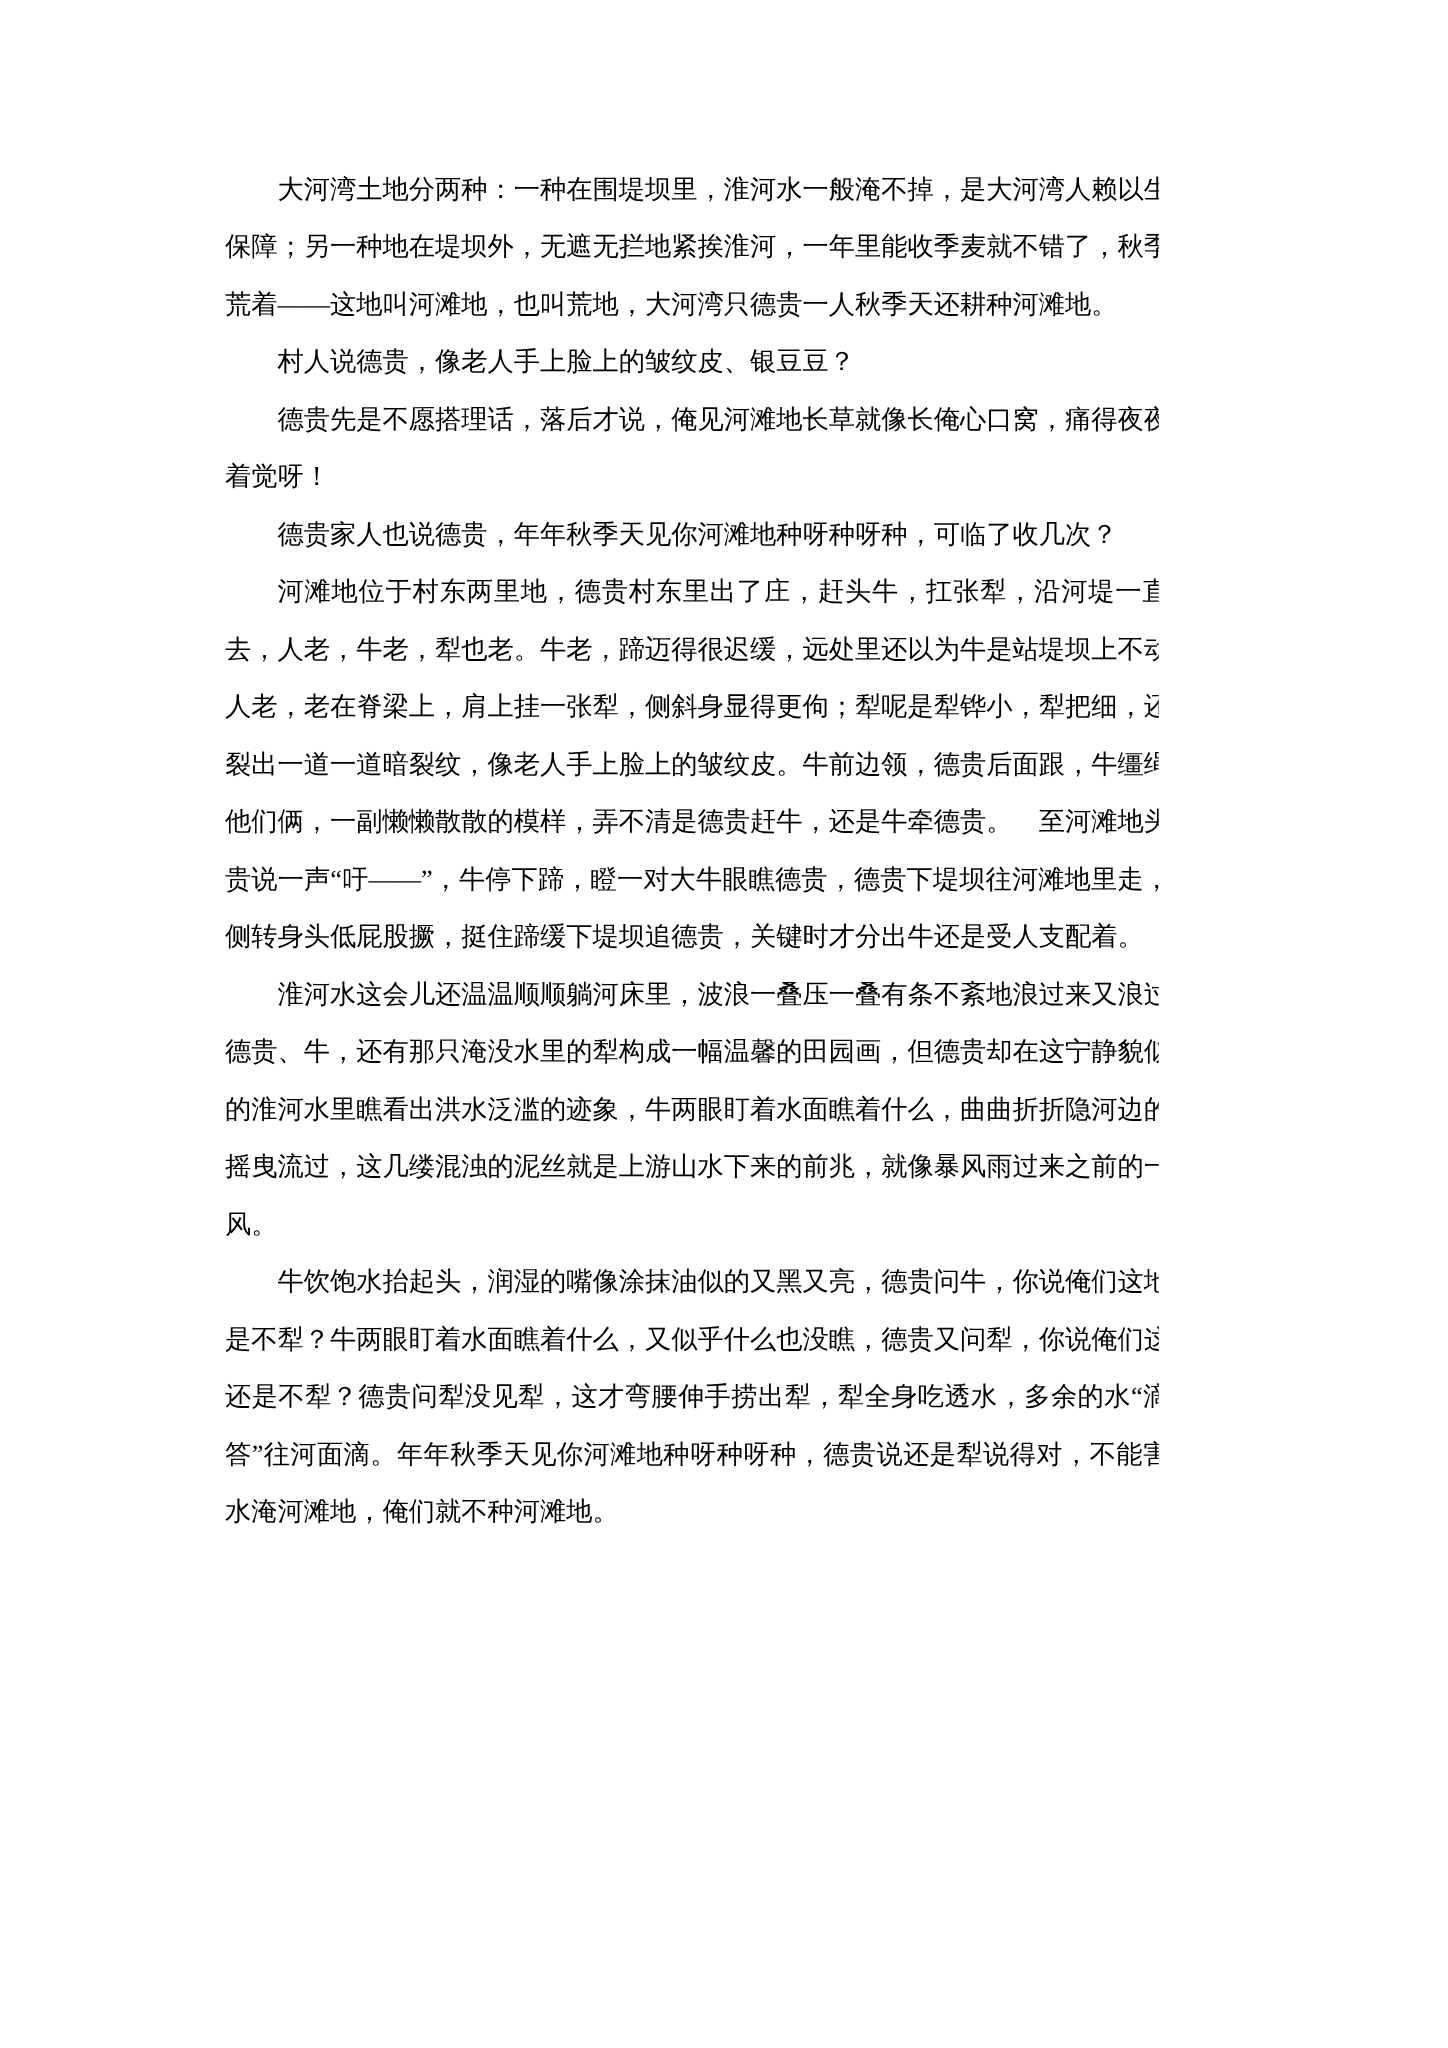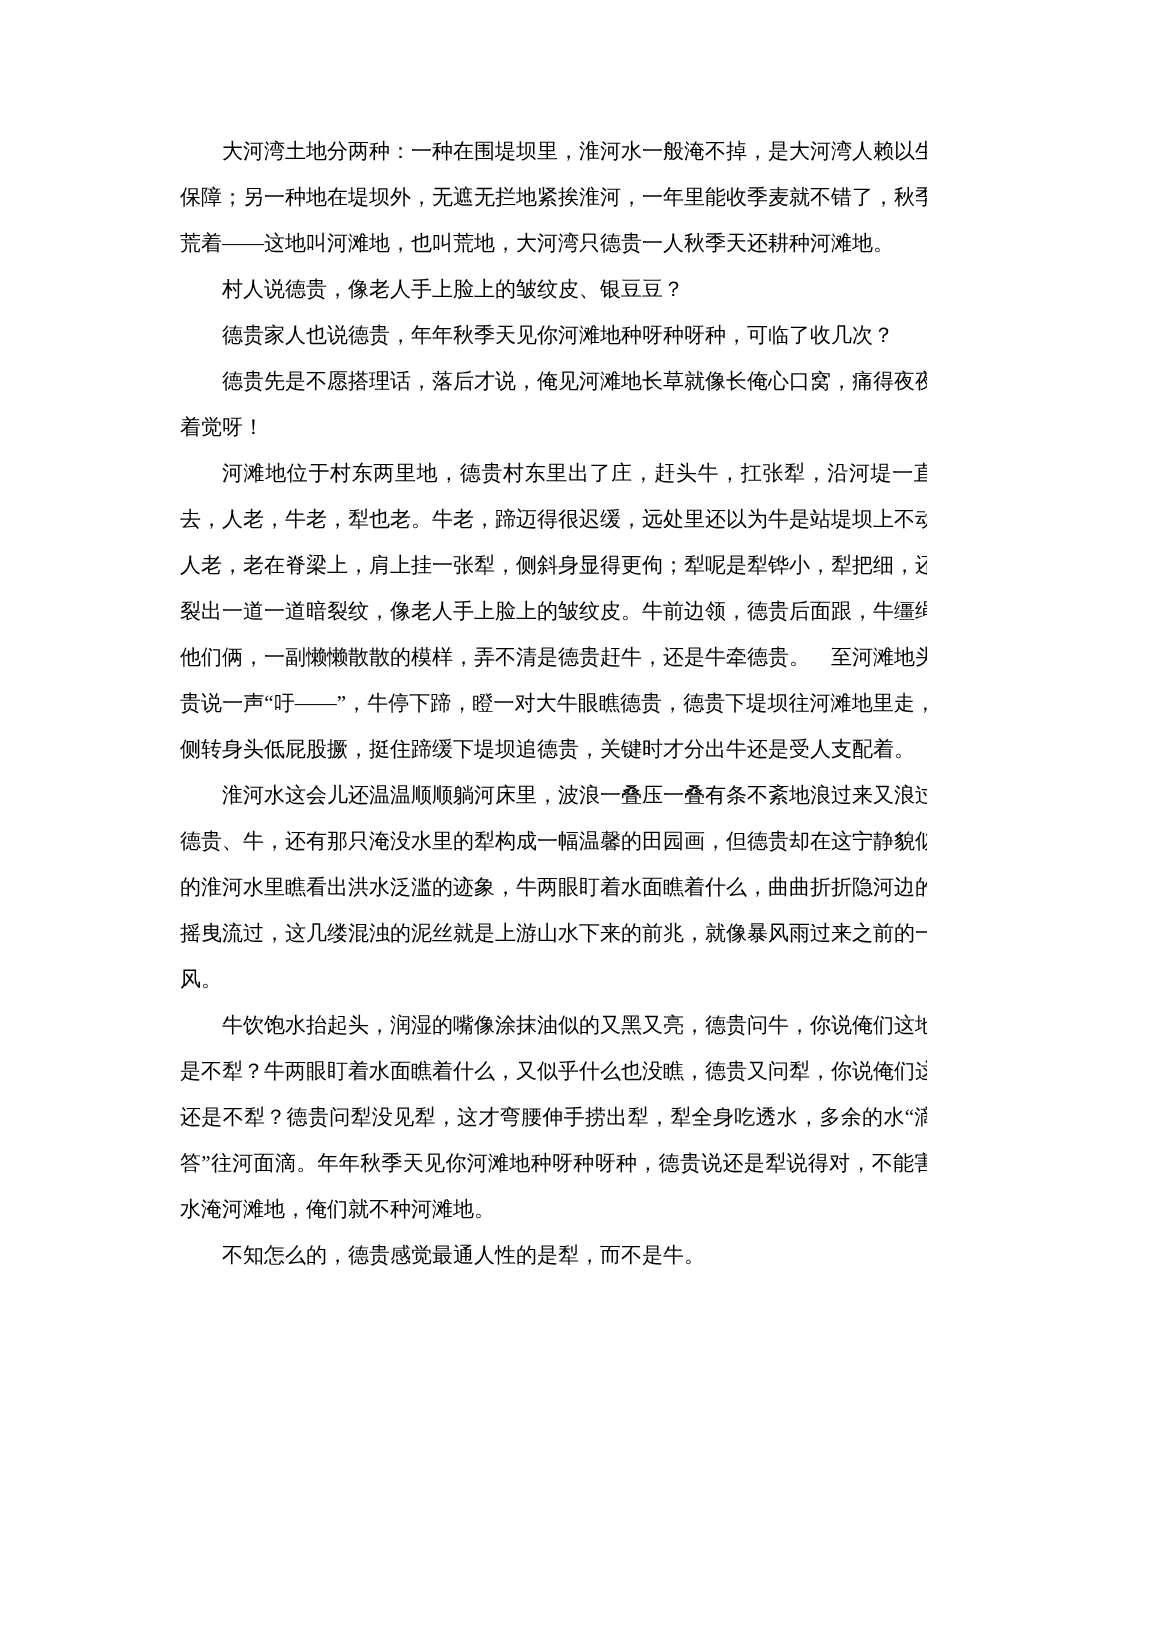--- a/index.html
+++ b/index.html
@@ -41,20 +41,19 @@
     text-underline-offset: 6px;
   }
 </style>
 </head>
 <body>
 
 <div class="page">
   <div class="doc-body">
       <p class="para"><span class="seg">大河湾土地分两种：一种在围堤坝里，淮河水一般淹不掉，是大河湾人赖以生存的保障；另一种地在堤坝外，无遮无拦地紧挨淮河，一年里能收季麦就不错了，秋季天都荒着——这地叫河滩地，也叫荒地，大河湾只德贵一人秋季天还耕种河滩地。</span></p>
       <p class="para"><span class="seg">村人说德贵，像老人手上脸上的皱纹皮、银豆豆？</span></p>
+      <p class="para"><span class="seg">德贵先是不愿搭理话，落后才说，俺见河滩地长草就像长俺心口窝，痛得夜夜睡不着觉呀！</span></p>
       <p class="para"><span class="seg">德贵家人也说德贵，年年秋季天见你河滩地种呀种呀种，可临了收几次？</span></p>
-      <p class="para"><span class="seg">德贵先是不愿搭理话，落后才说，俺见河滩地长草就像长俺心口窝，痛得夜夜睡不着觉呀！</span></p>
       <p class="para"><span class="seg">河滩地位于村东两里地，德贵村东里出了庄，赶头牛，扛张犁，沿河堤一直往东去，</span><span class="seg underline">人老，牛老，犁也老。牛老，蹄迈得很迟缓，远处里还以为牛是站堤坝上不动弹；人老，老在脊梁上，肩上挂一张犁，侧斜身显得更佝；犁呢是犁铧小，犁把细，还满身裂出一道一道暗裂纹，像老人手上脸上的皱纹皮。牛前边领，德贵后面跟，牛缰绳牵连他们俩，一副懒懒散散的模样，弄不清是德贵赶牛，还是牛牵德贵。　</span><span class="seg">至河滩地头，德贵说一声“吁——”，牛停下蹄，瞪一对大牛眼瞧德贵，德贵下堤坝往河滩地里走，牛也侧转身头低屁股撅，挺住蹄缓下堤坝追德贵，关键时才分出牛还是受人支配着。</span></p>
       <p class="para"><span class="seg">淮河水这会儿还温温顺顺躺河床里，波浪一叠压一叠有条不紊地浪过来又浪过来。德贵、牛，还有那只淹没水里的犁构成一幅温馨的田园画，但德贵却在这宁静貌似温顺的淮河水里瞧看出洪水泛滥的迹象，牛两眼盯着水面瞧着什么，曲曲折折隐河边的水里摇曳流过，这几缕混浊的泥丝就是上游山水下来的前兆，就像暴风雨过来之前的一阵凉风。</span></p>
       <p class="para"><span class="seg">牛饮饱水抬起头，润湿的嘴像涂抹油似的又黑又亮，德贵问牛，你说俺们这地犁还是不犁？牛两眼盯着水面瞧着什么，又似乎什么也没瞧，德贵又问犁，你说俺们这地犁还是不犁？德贵问犁没见犁，这才弯腰伸手捞出犁，犁全身吃透水，多余的水“滴答滴答”往河面滴。年年秋季天见你河滩地种呀种呀种，德贵说还是犁说得对，不能害怕涨水淹河滩地，俺们就不种河滩地。</span></p>
-      <p class="para"><span class="seg">不知怎么的，德贵感觉最通人性的是犁，而不是牛。</span></p>
     </div>
 </div>
 
 </body></html>

